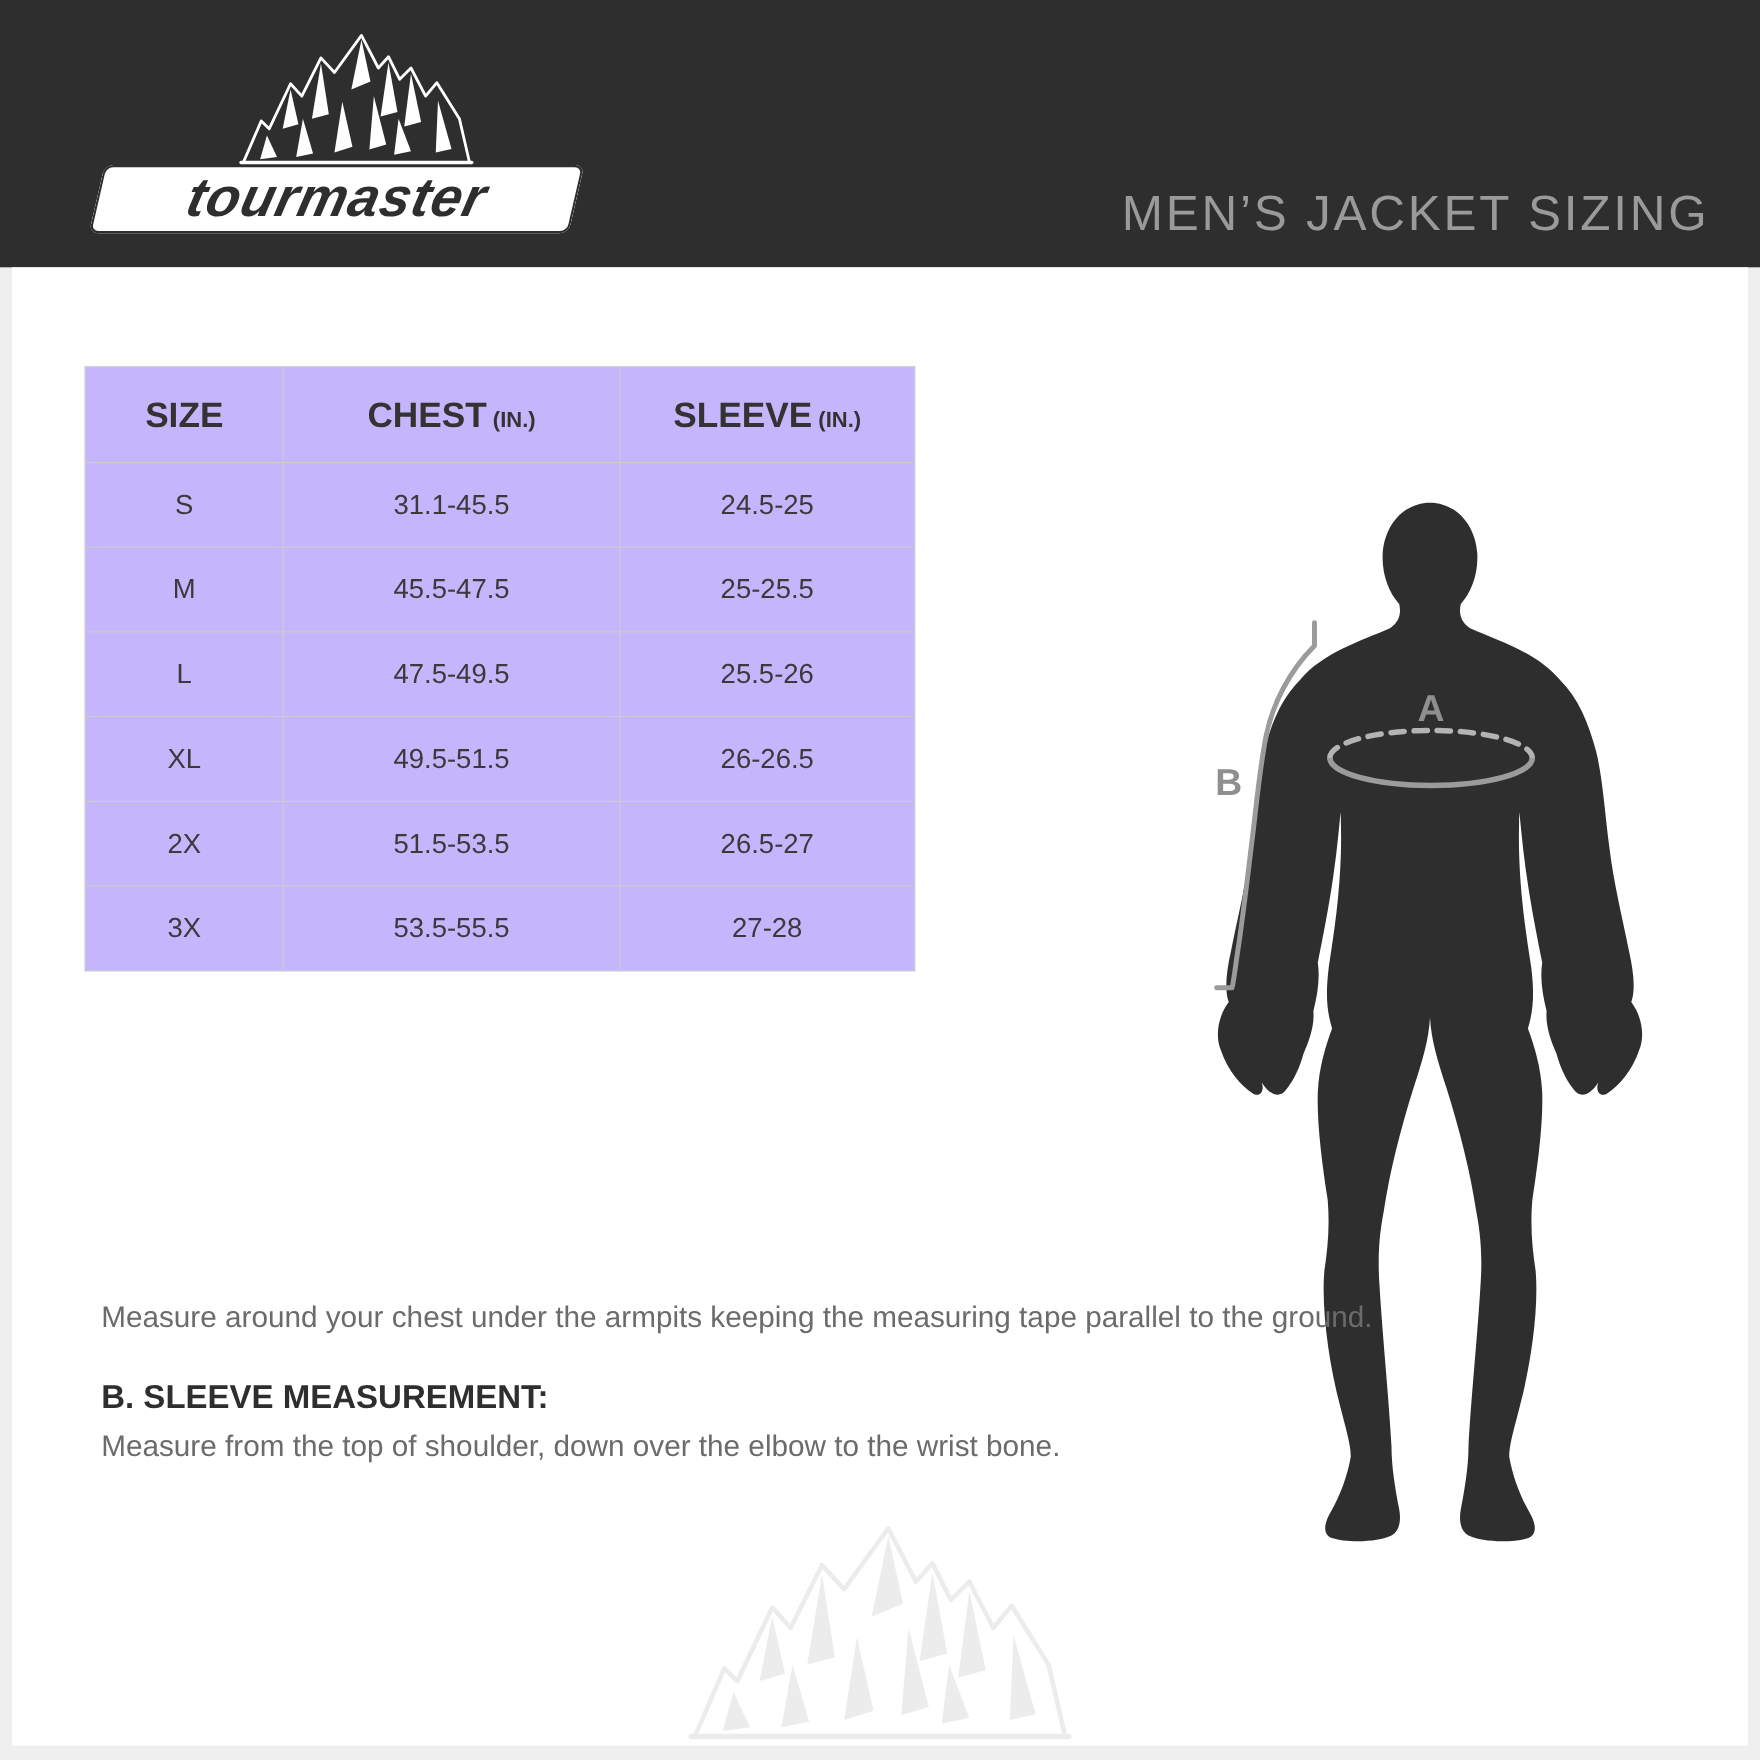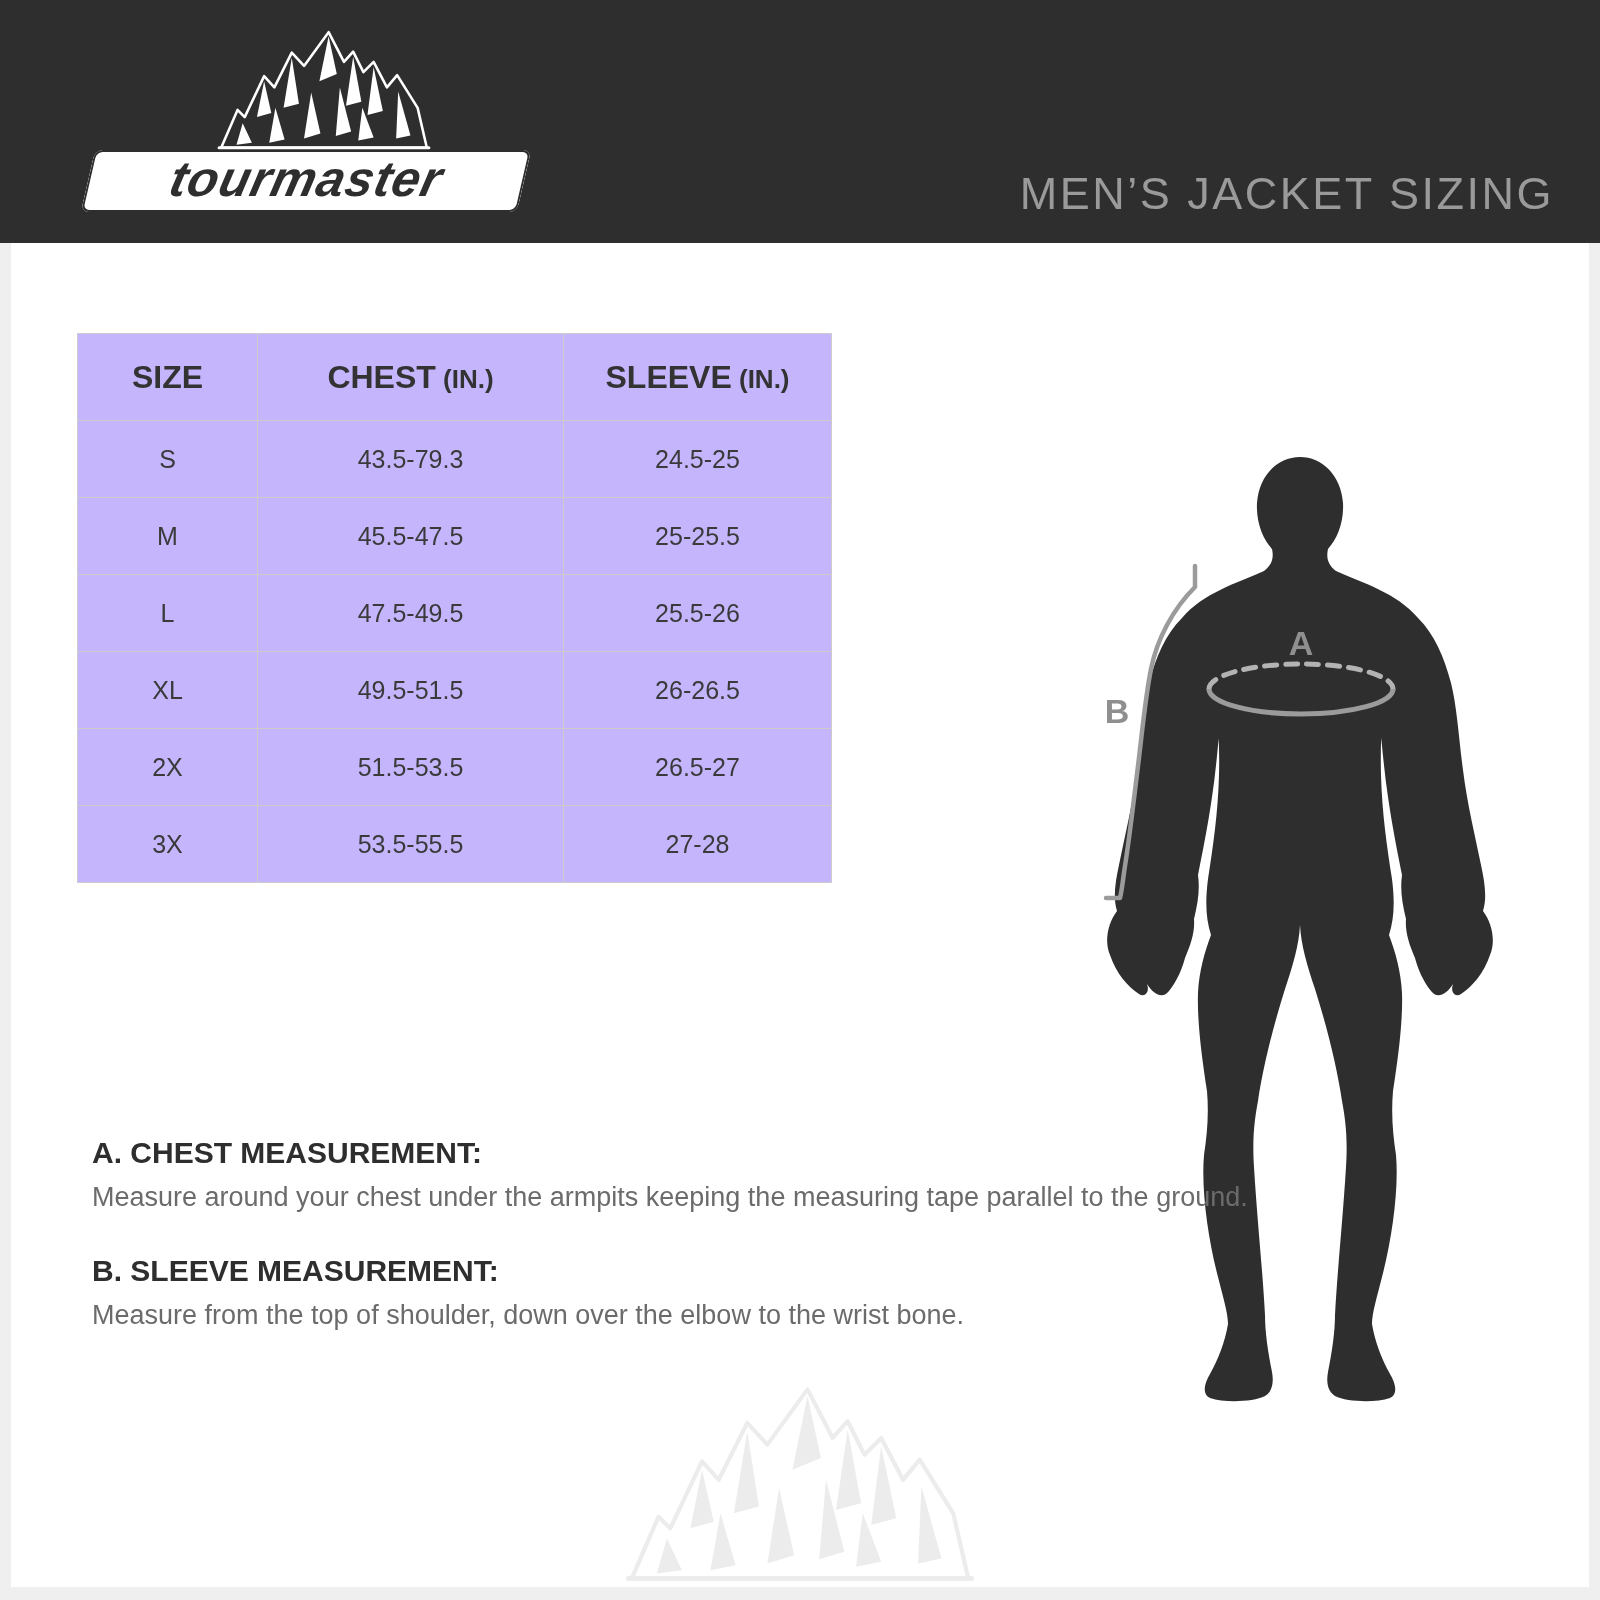--- a/index.html
+++ b/index.html
@@ -61,21 +61,21 @@
   .size-table th, .size-table td{
     border:1px solid var(--table-border);
     text-align:center; vertical-align:middle;
     color:var(--cell-text);
   }
   .size-table th{ height:84px; font-size:32px; font-weight:bold; color:#333;}
   .size-table td{ height:74px; font-size:25px; font-weight:normal;}
   .size-table col.c-size{ width:180px;}
   .size-table col.c-chest{ width:306px;}
   .size-table col.c-sleeve{ width:268px;}
-  .size-table .unit{ font-size:26px; font-weight:bold; }
+  .size-table .unit{ font-size:20px; font-weight:bold; }
   
   .note-heading{
     position:absolute; left:92px;
     font-size:30px; font-weight:bold; color:var(--heading-text);
     white-space:nowrap;
   }
   .note-body{
     position:absolute; left:92px;
     font-size:27px; color:var(--body-text);
     white-space:nowrap;
@@ -150,21 +150,21 @@
     <thead>
       <tr>
         <th><span>SIZE</span><span class="unit"></span></th>
         <th><span>CHEST</span><span class="unit"> (IN.)</span></th>
         <th><span>SLEEVE</span><span class="unit"> (IN.)</span></th>
       </tr>
     </thead>
     <tbody>
       <tr>
         <td>S</td>
-        <td>43.5-79.3</td>
+        <td>31.1-45.5</td>
         <td>24.5-25</td>
       </tr>
       <tr>
         <td>M</td>
         <td>45.5-47.5</td>
         <td>25-25.5</td>
       </tr>
       <tr>
         <td>L</td>
         <td>47.5-49.5</td>
@@ -237,21 +237,20 @@
              C88,154 72,184 66,214
              C60,244 57,279 53,311
              C49,343 45,379 40,411
              C38,424 37,435 35,443
              L21,443"></path>
 
     <text x="216" y="200" text-anchor="middle">A</text>
     <text x="32" y="268" text-anchor="middle">B</text>
   </svg>
 
-  <div class="note-heading a">A. CHEST MEASUREMENT:</div>
   <div class="note-body a">Measure around your chest under the armpits keeping the measuring tape parallel to the ground.</div>
   <div class="note-heading b">B. SLEEVE MEASUREMENT:</div>
   <div class="note-body b">Measure from the top of shoulder, down over the elbow to the wrist bone.</div>
 
   <svg class="watermark mtn-watermark-colors" viewBox="0 0 430 240">
     <use href="#mtn"></use>
   </svg>
 
 </div>
 

